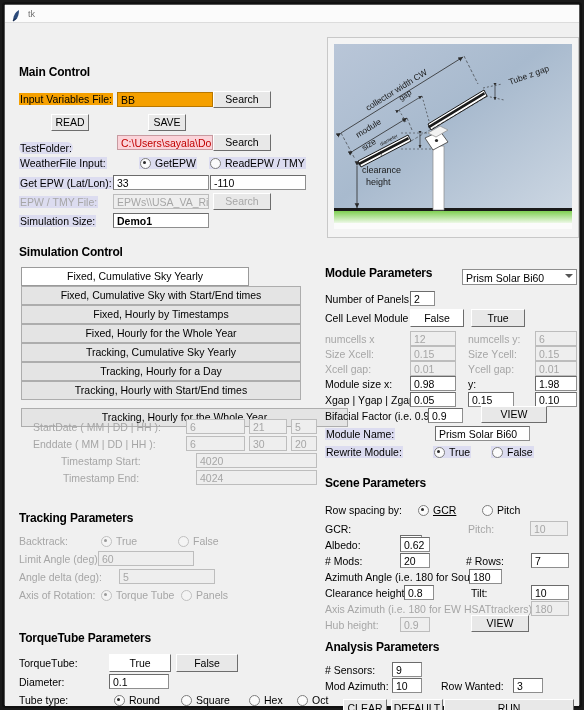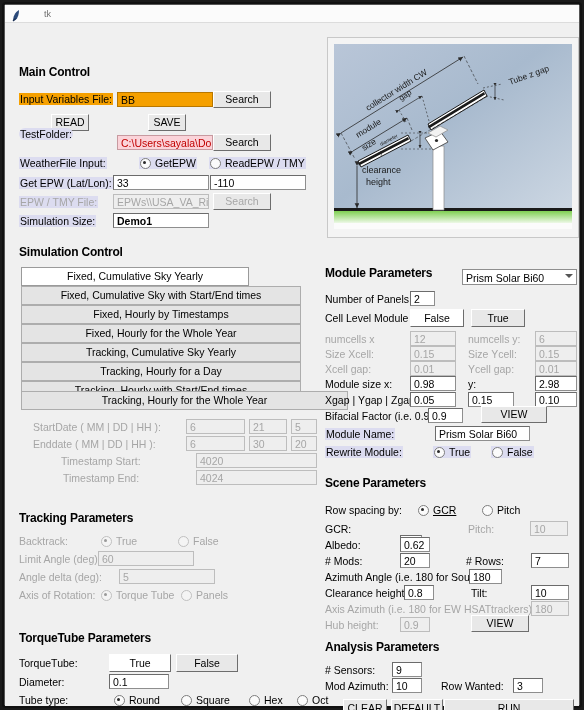--- a/index.html
+++ b/index.html
@@ -10,21 +10,21 @@
     overflow:hidden;
   }
   .window{
     position:absolute;left:4px;top:4px;width:576px;height:702px;
     background:#f0f0f0;border:1px solid #555;box-sizing:border-box;
     border-radius:2px;
     box-shadow:0 0 0 2px #111;
   }
   .titlebar{
     height:18px;background:#fbfbfb;border-bottom:1px solid #dcdcdc;
-    display:flex;align-items:center;padding-left:6px;box-sizing:border-box;gap:16px;
+    display:flex;align-items:center;padding-left:6px;box-sizing:border-box;
   }
   .tk-logo{width:11px;height:12px;margin-right:6px;position:relative;}
   .tk-title{font-size:9px;color:#707070;}
   .body-area{position:relative;width:100%;height:683px;background:#f0f0f0;}
 
   
   .col-left{position:absolute;left:8px;top:0;width:306px;}
   .col-right{position:absolute;left:318px;top:0;width:252px;}
 
   h2.section{
@@ -189,21 +189,21 @@
 
       <h2 class="section abs" style="left:6px;top:42px;">Main Control</h2>
 
       <span class="lbl orange abs" style="left:6px;top:70px;">Input Variables File:</span>
       <div class="fld orange abs" style="left:104px;top:69px;width:96px;">BB</div>
       <div class="btn abs" style="left:200px;top:68px;width:58px;">Search</div>
 
       <div class="btn abs" style="left:38px;top:91px;width:38px;">READ</div>
       <div class="btn abs" style="left:135px;top:91px;width:38px;">SAVE</div>
 
-      <span class="lbl lav abs" style="left:6px;top:105px;border-radius:6px;">TestFolder:</span>
+      <span class="lbl lav abs" style="left:6px;top:119px;border-radius:6px;">TestFolder:</span>
       <div class="fld pink abs" style="left:104px;top:112px;width:96px;">C:\Users\sayala\Docun</div>
       <div class="btn abs" style="left:200px;top:111px;width:58px;">Search</div>
 
       <span class="lbl lav abs" style="left:6px;top:134px;">WeatherFile Input:</span>
       <div class="radio lbl lav abs" style="left:126px;top:134px;">
         <span class="rdot on"></span>
         <span>GetEPW</span>
       </div>
       <div class="radio lbl lav abs" style="left:196px;top:134px;">
         <span class="rdot"></span>
@@ -223,21 +223,21 @@
 
       <h2 class="section abs" style="left:6px;top:222px;">Simulation Control</h2>
 
       <div class="listbtn sel abs" style="left:8px;top:244px;width:228px;">Fixed, Cumulative Sky Yearly</div>
       <div class="listbtn abs" style="left:8px;top:263px;width:280px;">Fixed, Cumulative Sky with Start/End times</div>
       <div class="listbtn abs" style="left:8px;top:282px;width:280px;">Fixed, Hourly by Timestamps</div>
       <div class="listbtn abs" style="left:8px;top:301px;width:280px;">Fixed, Hourly for the Whole Year</div>
       <div class="listbtn abs" style="left:8px;top:320px;width:280px;">Tracking, Cumulative Sky Yearly</div>
       <div class="listbtn abs" style="left:8px;top:339px;width:280px;">Tracking, Hourly for a Day</div>
       <div class="listbtn abs" style="left:8px;top:358px;width:280px;">Tracking, Hourly with Start/End times</div>
-      <div class="listbtn abs" style="left:8px;top:368px;width:327px;">Tracking, Hourly for the Whole Year</div>
+      <div class="listbtn abs" style="left:8px;top:385px;width:327px;">Tracking, Hourly for the Whole Year</div>
 
       <span class="lbl dim abs" style="left:20px;top:398px;">StartDate ( MM | DD | HH ):</span>
       <div class="fld dis abs" style="left:173px;top:396px;width:59px;">6</div>
       <div class="fld dis abs" style="left:236px;top:396px;width:38px;">21</div>
       <div class="fld dis abs" style="left:278px;top:396px;width:26px;">5</div>
 
       <span class="lbl dim abs" style="left:20px;top:415px;">Enddate ( MM | DD | HH ):</span>
       <div class="fld dis abs" style="left:173px;top:413px;width:59px;">6</div>
       <div class="fld dis abs" style="left:236px;top:413px;width:38px;">30</div>
       <div class="fld dis abs" style="left:278px;top:413px;width:26px;">20</div>
@@ -331,21 +331,21 @@
       <div class="fld dis abs" style="left:212px;top:323px;width:42px;">0.15</div>
 
       <span class="lbl dim abs" style="left:2px;top:340px;">Xcell gap:</span>
       <div class="fld dis abs" style="left:87px;top:338px;width:46px;">0.01</div>
       <span class="lbl dim abs" style="left:145px;top:340px;">Ycell gap:</span>
       <div class="fld dis abs" style="left:212px;top:338px;width:42px;">0.01</div>
 
       <span class="lbl abs" style="left:2px;top:355px;">Module size   x:</span>
       <div class="fld abs" style="left:87px;top:353px;width:46px;">0.98</div>
       <span class="lbl abs" style="left:145px;top:355px;">y:</span>
-      <div class="fld abs" style="left:212px;top:353px;width:42px;">2.98</div>
+      <div class="fld abs" style="left:212px;top:353px;width:42px;">1.98</div>
 
       <span class="lbl abs" style="left:2px;top:371px;">Xgap | Ygap | Zgap :</span>
       <div class="fld abs" style="left:87px;top:369px;width:46px;">0.05</div>
       <div class="fld abs" style="left:145px;top:369px;width:46px;">0.15</div>
       <div class="fld abs" style="left:212px;top:369px;width:42px;">0.10</div>
 
       <span class="lbl abs" style="left:2px;top:387px;">Bifacial Factor (i.e. 0.9):</span>
       <div class="fld abs" style="left:105px;top:385px;width:35px;">0.9</div>
       <div class="btn abs" style="left:158px;top:383px;width:66px;">VIEW</div>
 

